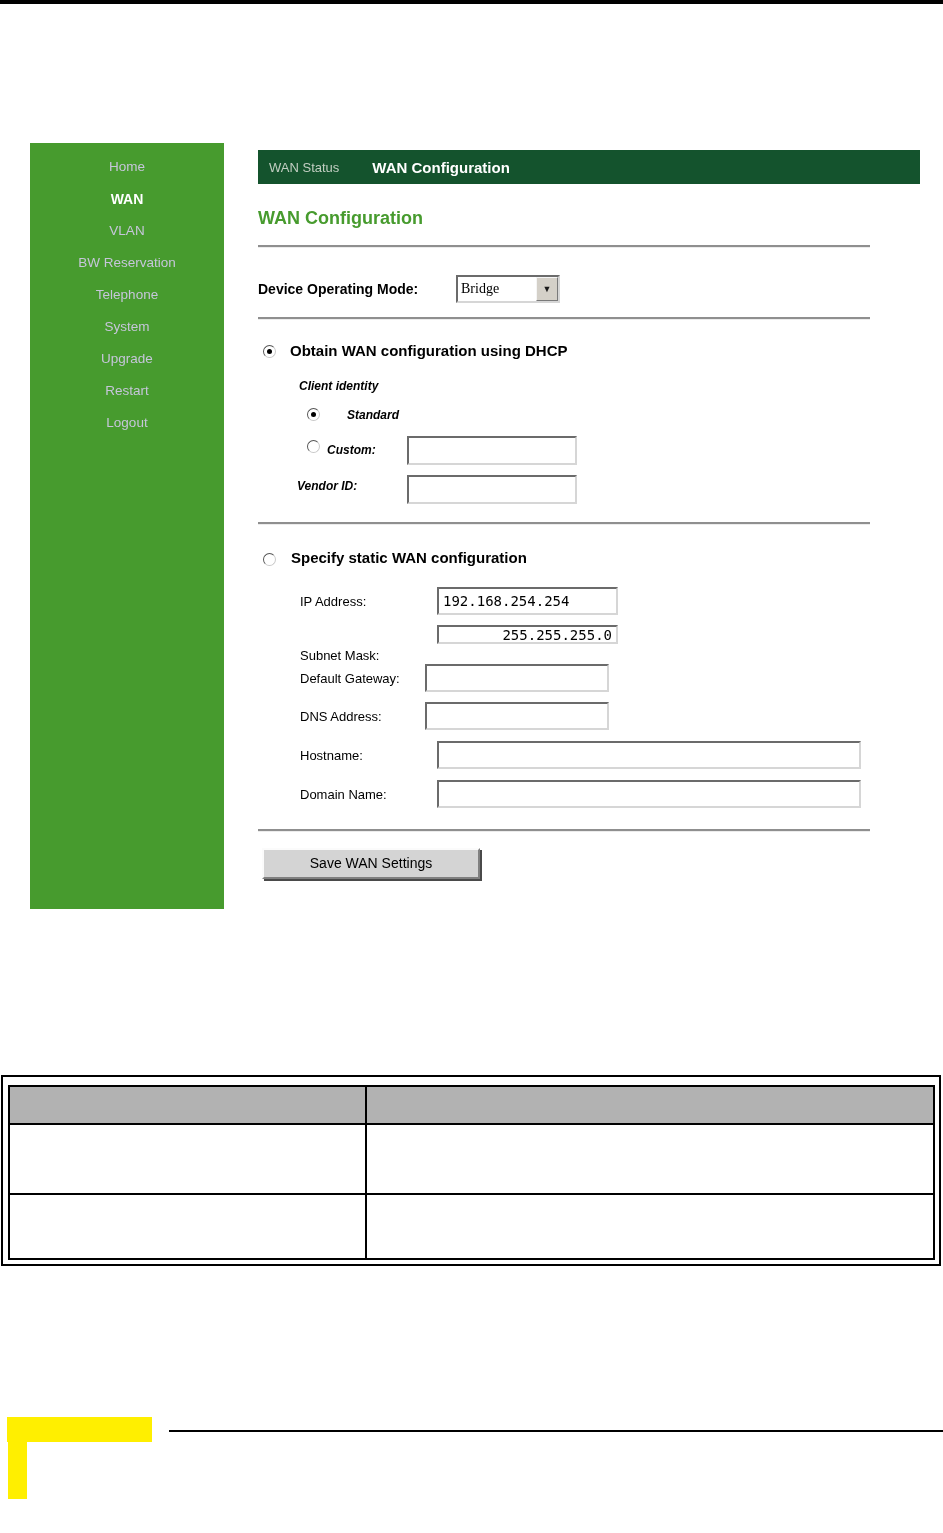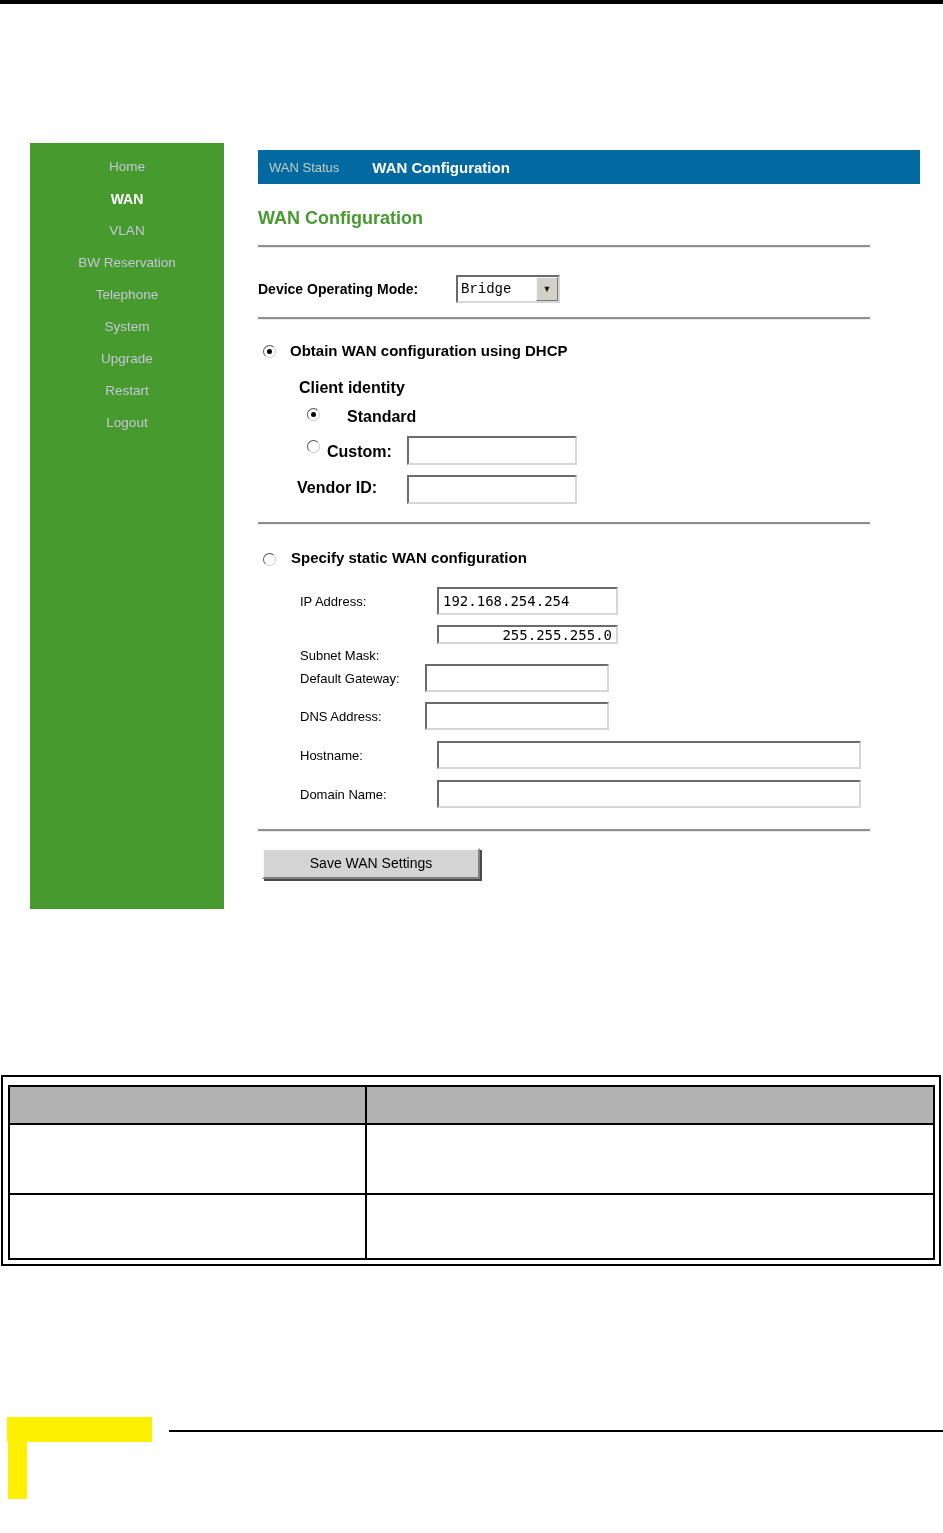--- a/index.html
+++ b/index.html
@@ -10,47 +10,47 @@
   
   .topbar{left:0;top:0;width:943px;height:4px;background:#000;}
 
   
   .sidebar{left:30px;top:143px;width:194px;height:766px;background:#479b2e;}
   .side-items{padding-top:8px;text-align:center;}
   .side-item{line-height:32px;font-size:13.5px;color:#c6c6da;cursor:pointer;}
   .side-item.active{color:#ffffff;font-weight:bold;font-size:14px;}
 
   
-  .tabbar{left:258px;top:150px;width:662px;height:34px;background:#0369a1;
+  .tabbar{left:258px;top:150px;width:662px;height:34px;background:#14532d;
           display:flex;align-items:center;}
   .tab-inactive{margin-left:11px;font-size:13px;color:#c2cec2;cursor:pointer;}
   .tab-active{margin-left:33px;font-size:15px;font-weight:bold;color:#ffffff;cursor:pointer;}
 
   .page-title{left:258px;top:208px;font-size:18px;font-weight:bold;color:#479b2e;}
 
   .sep{left:258px;width:612px;height:2px;background:#8f8f8f;border-bottom:1px solid #ececec;}
 
   .lbl-bold-lg{font-size:15px;font-weight:bold;}
   .lbl-bold-md{font-size:14px;font-weight:bold;}
-  .lbl-bold-sm{font-size:16px;font-weight:bold;}
+  .lbl-bold-sm{font-size:12px;font-weight:bold;font-style:italic;}
   .lbl-reg{font-size:13px;}
 
   
   .tbox{background:#fff;box-sizing:border-box;
         border-top:2px solid #6b6b6b;border-left:2px solid #6b6b6b;
         border-bottom:2px solid #d6d6d6;border-right:2px solid #d6d6d6;
         font-family:"DejaVu Sans Mono","Liberation Mono",monospace;
         font-size:14px;padding:2px 4px;color:#000;outline:none;}
 
   
   .combo{left:456px;top:275px;width:104px;height:28px;box-sizing:border-box;
          border-top:2px solid #6b6b6b;border-left:2px solid #6b6b6b;
          border-bottom:2px solid #d6d6d6;border-right:2px solid #d6d6d6;
          background:#fff;display:flex;cursor:pointer;}
-  .combo-text{flex:1;font-family:Liberation Mono, monospace;
+  .combo-text{flex:1;font-family:Liberation Serif, serif;
               font-size:14px;line-height:24px;padding-left:3px;}
   .combo-btn{width:20px;background:#d4d0c8;display:flex;align-items:center;justify-content:center;
              border-top:1px solid #f5f5f5;border-left:1px solid #f5f5f5;
              border-bottom:1px solid #7a7a7a;border-right:1px solid #7a7a7a;
              font-size:9px;color:#1a1a1a;}
 
   
   .radio{width:13px;height:13px;border-radius:50%;background:#fff;box-sizing:border-box;
          border:1px solid;border-color:#555 #c9c9c9 #c9c9c9 #555;position:absolute;cursor:pointer;}
   .radio.checked::after{content:"";position:absolute;left:3px;top:3px;width:5px;height:5px;

